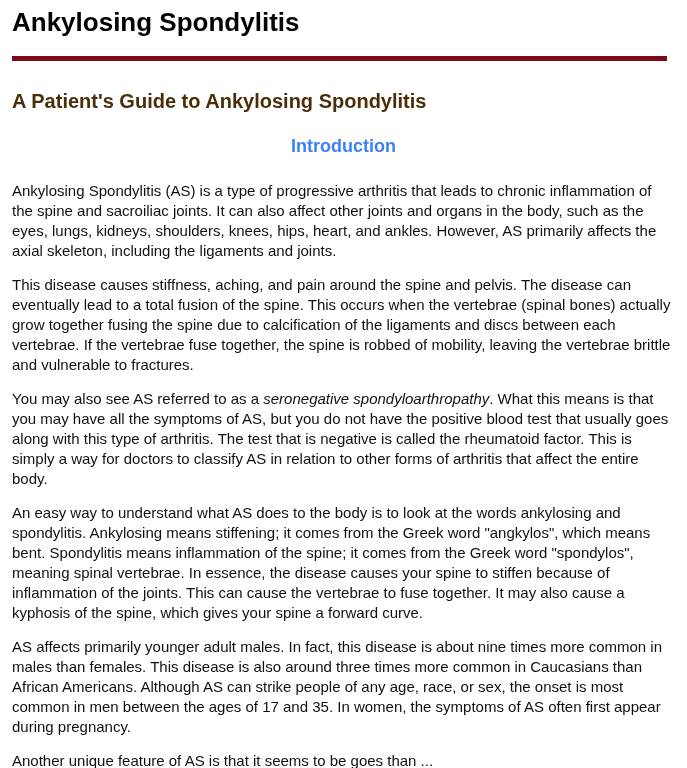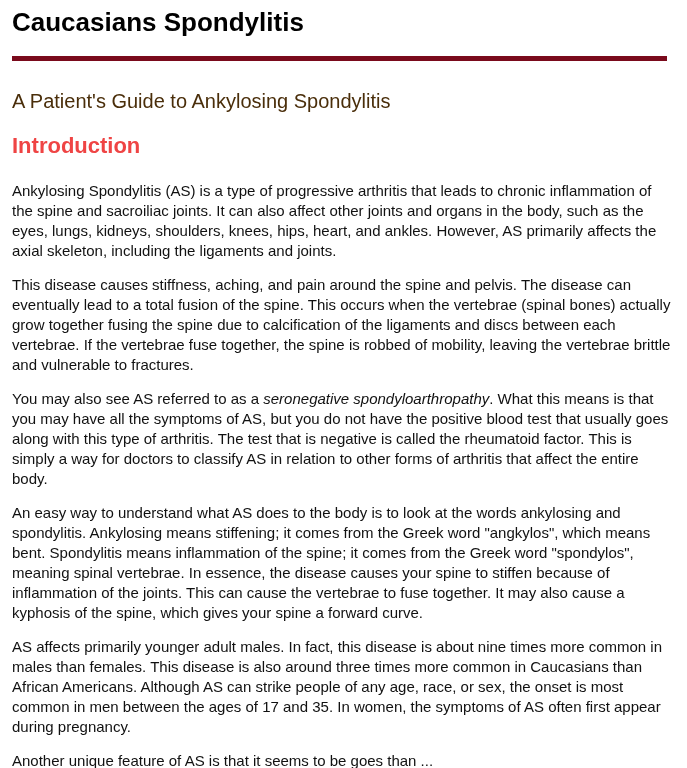--- a/index.html
+++ b/index.html
@@ -8,39 +8,39 @@
     font-family: "Liberation Sans", sans-serif;
     color: #111111;
   }
   .page { padding: 0 12px 0 12px; }
   h1 {
     font-size: 26px; font-weight: bold; margin: 0; padding-top: 6px;
     height: 38px; line-height: 32px; color: #000;
   }
   .rule { height: 5px; background: #7a0a1c; margin: 12px -2px 0 0; width: 655px; }
   h2 {
-    font-size: 20px; font-weight: normal; color: #4a2e0a;
+    font-size: 20px; font-weight: bold; color: #4a2e0a;
     margin: 28px 0 0 0; line-height: 24px;
   }
   h3 {
-    font-size: 22px; font-weight: bold; color: #ef4444;
-    margin: 22px 0 0 0; line-height: 22px;
+    font-size: 18px; font-weight: bold; color: #3b82f6;
+    margin: 22px 0 0 0; line-height: 22px; text-align: center;
   }
   p {
     font-size: 15px; line-height: 20px; margin: 0; color: #111;
   }
   p + p { margin-top: 14px; }
   .first { margin-top: 24px; }
   .term { font-weight: normal; font-style: italic; }
 </style>
 </head>
 <body>
 
 <div class="page">
-  <h1>Caucasians Spondylitis</h1>
+  <h1>Ankylosing Spondylitis</h1>
   <div class="rule"></div>
   <h2>A Patient's Guide to Ankylosing Spondylitis</h2>
   <h3>Introduction</h3>
   <div class="first">
     <p>Ankylosing Spondylitis (AS) is a type of progressive arthritis that leads to chronic inflammation of the spine and sacroiliac joints. It can also affect other joints and organs in the body, such as the eyes, lungs, kidneys, shoulders, knees, hips, heart, and ankles. However, AS primarily affects the axial skeleton, including the ligaments and joints.</p>
     <p>This disease causes stiffness, aching, and pain around the spine and pelvis. The disease can eventually lead to a total fusion of the spine. This occurs when the vertebrae (spinal bones) actually grow together fusing the spine due to calcification of the ligaments and discs between each vertebrae. If the vertebrae fuse together, the spine is robbed of mobility, leaving the vertebrae brittle and vulnerable to fractures.</p>
     <p><span>You may also see AS referred to as a </span><span class="term">seronegative spondyloarthropathy</span><span>. What this means is that you may have all the symptoms of AS, but you do not have the positive blood test that usually goes along with this type of arthritis. The test that is negative is called the rheumatoid factor. This is simply a way for doctors to classify AS in relation to other forms of arthritis that affect the entire body.</span></p>
     <p>An easy way to understand what AS does to the body is to look at the words ankylosing and spondylitis. Ankylosing means stiffening; it comes from the Greek word "angkylos", which means bent. Spondylitis means inflammation of the spine; it comes from the Greek word "spondylos", meaning spinal vertebrae. In essence, the disease causes your spine to stiffen because of inflammation of the joints. This can cause the vertebrae to fuse together. It may also cause a kyphosis of the spine, which gives your spine a forward curve.</p>
     <p>AS affects primarily younger adult males. In fact, this disease is about nine times more common in males than females. This disease is also around three times more common in Caucasians than African Americans. Although AS can strike people of any age, race, or sex, the onset is most common in men between the ages of 17 and 35. In women, the symptoms of AS often first appear during pregnancy.</p>
     <p>Another unique feature of AS is that it seems to be goes than ...</p>

